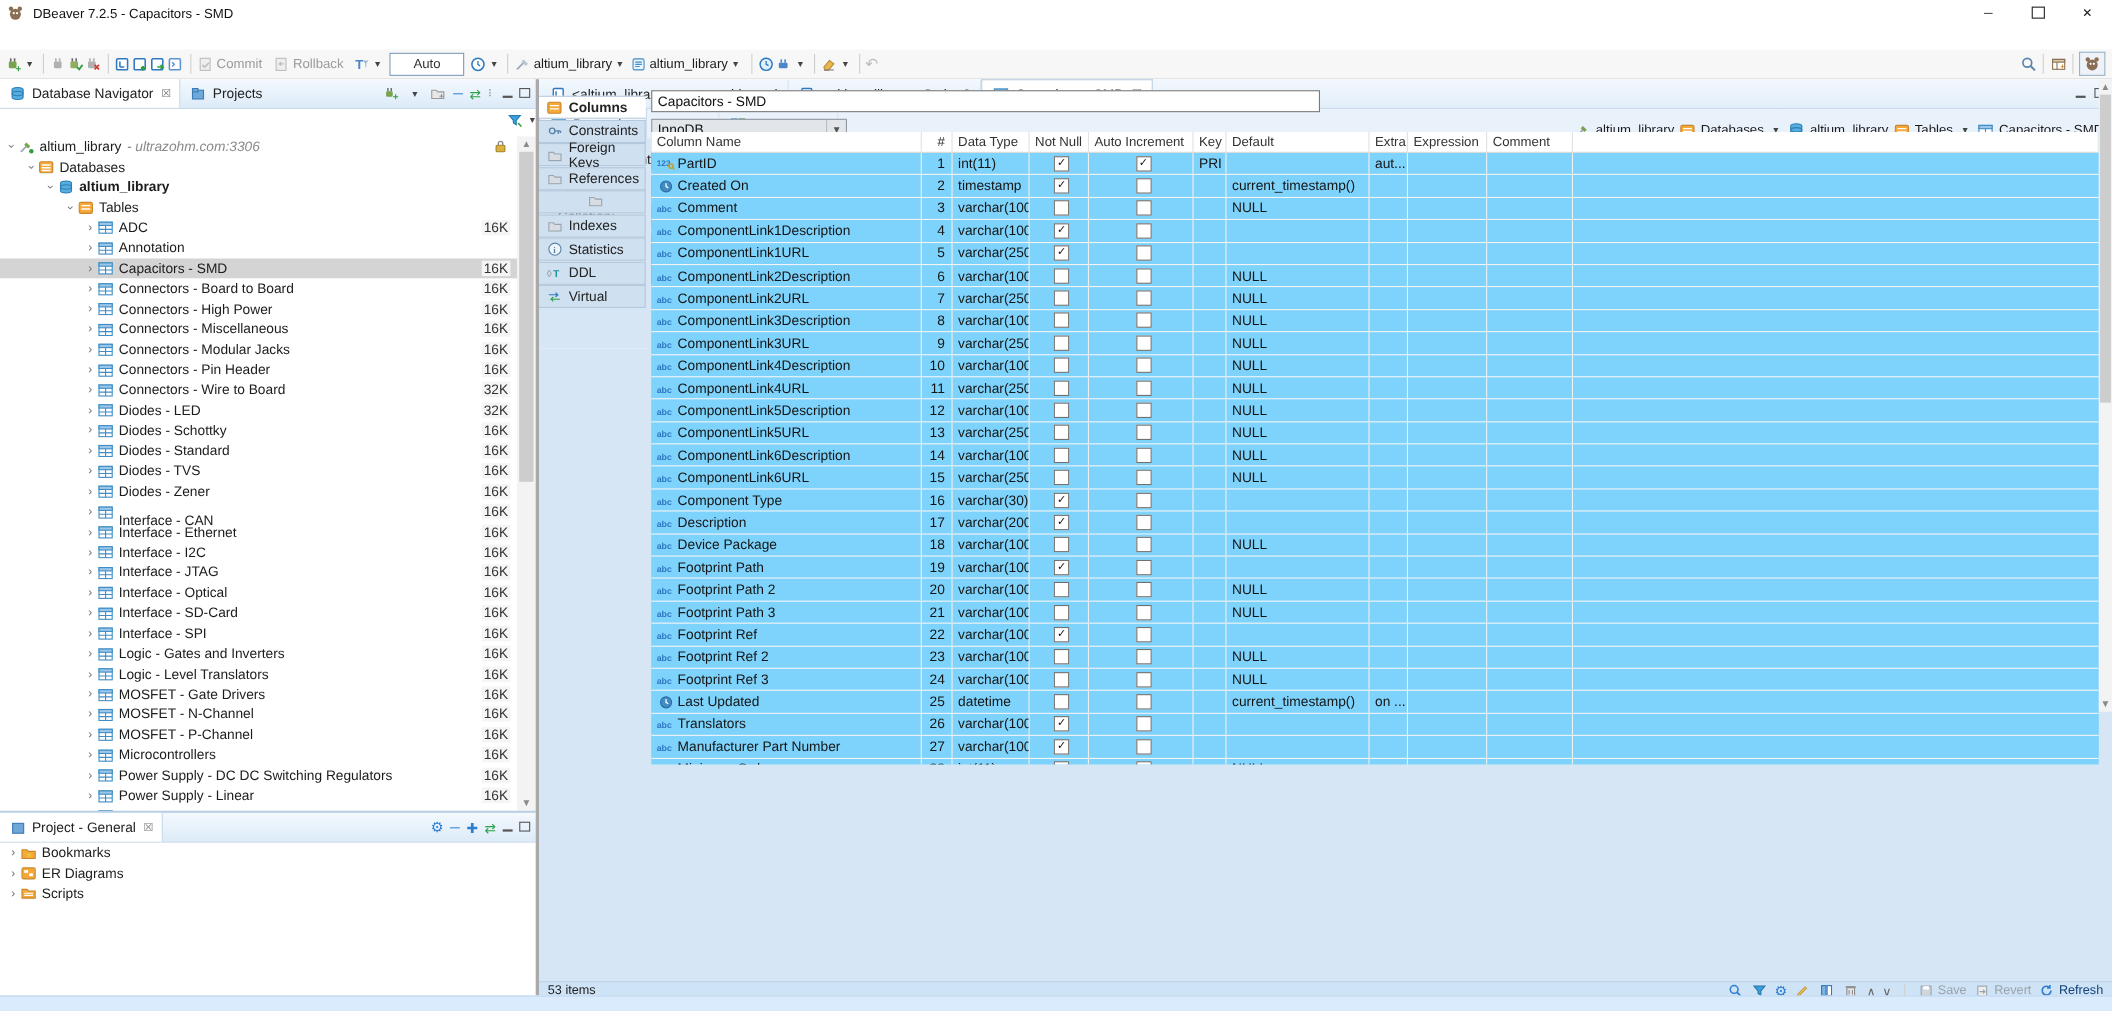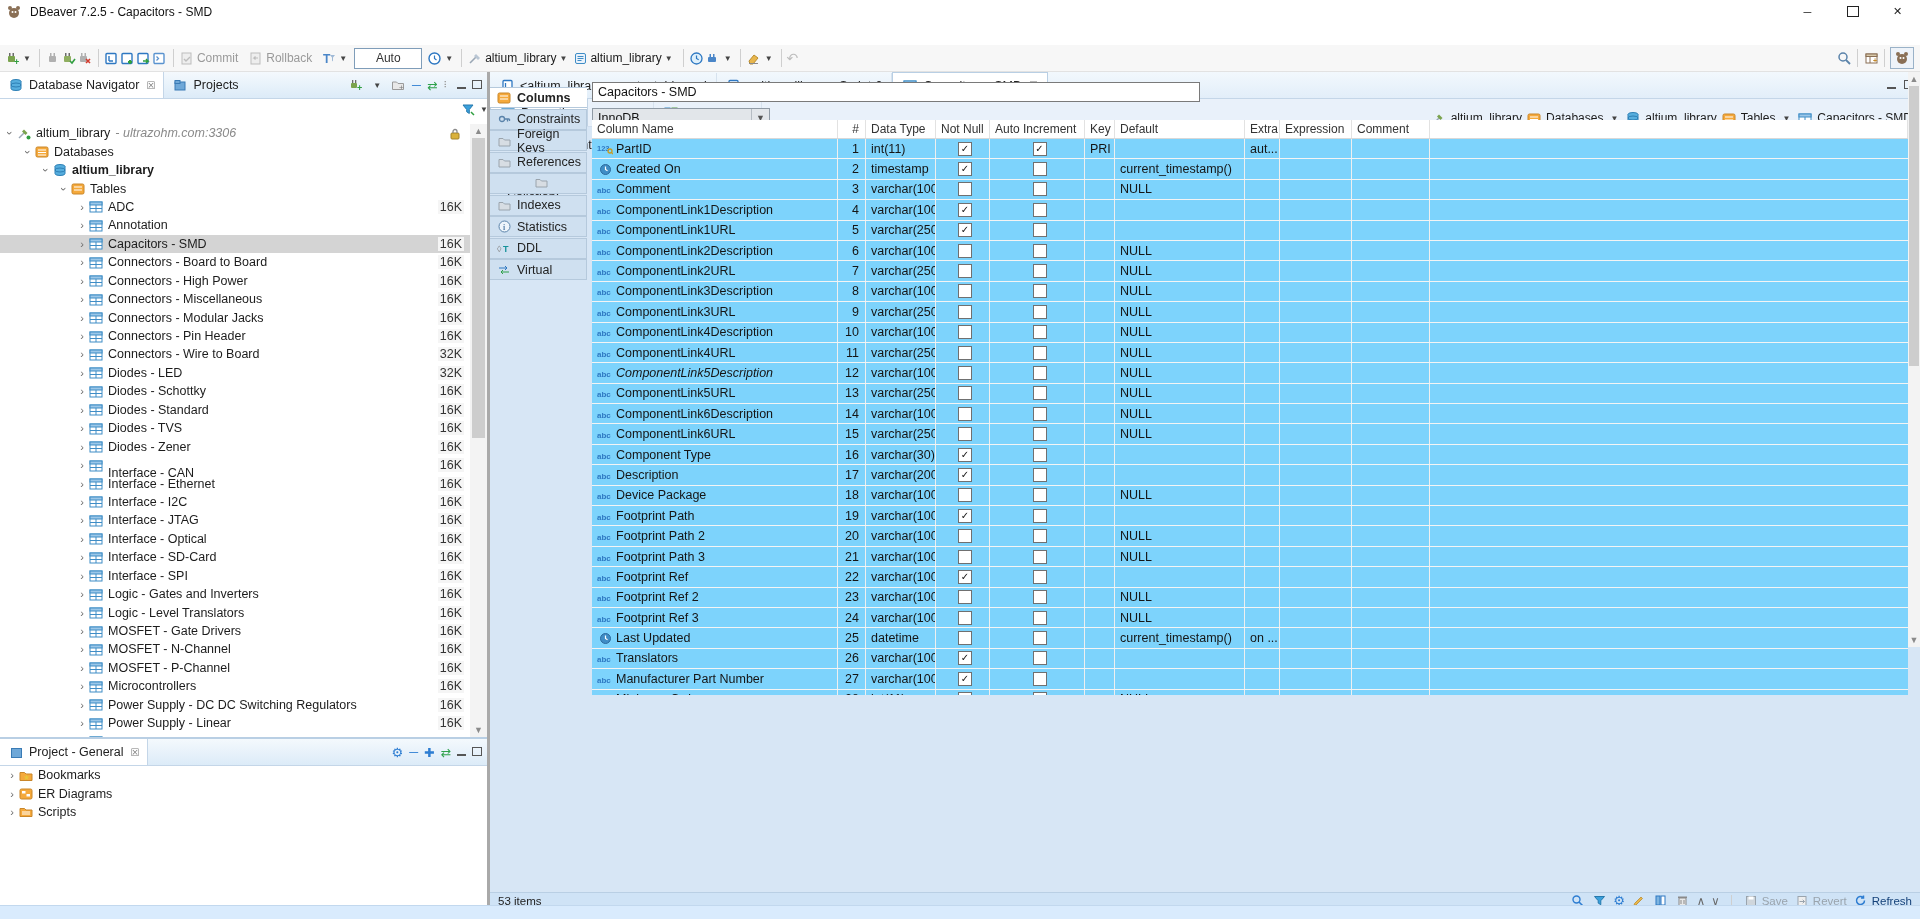--- a/index.html
+++ b/index.html
@@ -1309,21 +1309,21 @@
               <div class="gc" style="width: 78px;"></div>
               <div class="gc" style="width: 478px; border-right: none;"></div>
             </div>
             <div class="grow">
               <div class="gc" style="width: 246px;">
                 <span class="ic">
                   <svg width="16" height="12">
                     <text x="0" y="10" font-size="8" font-weight="bold" fill="#2e78c2" font-family="Liberation Sans">abc</text>
                   </svg>
                 </span>
-                <span style="margin-left: 3px; font-style: italic;">ComponentLink5Description</span>
+                <span style="margin-left: 3px;">ComponentLink5Description</span>
               </div>
               <div class="gc num" style="width: 28px;">12</div>
               <div class="gc" style="width: 70px;">varchar(100)</div>
               <div class="gc" style="width: 54px;">
                 <div class="cb"></div>
               </div>
               <div class="gc" style="width: 95px;">
                 <div class="cb"></div>
               </div>
               <div class="gc" style="width: 30px;"></div>

